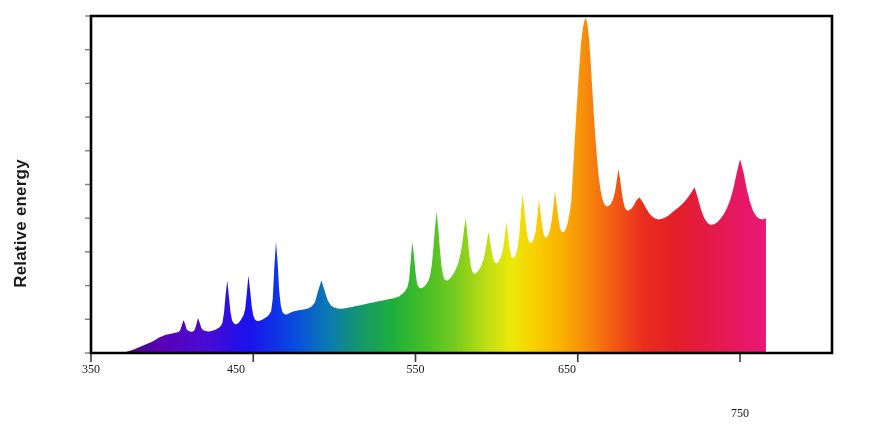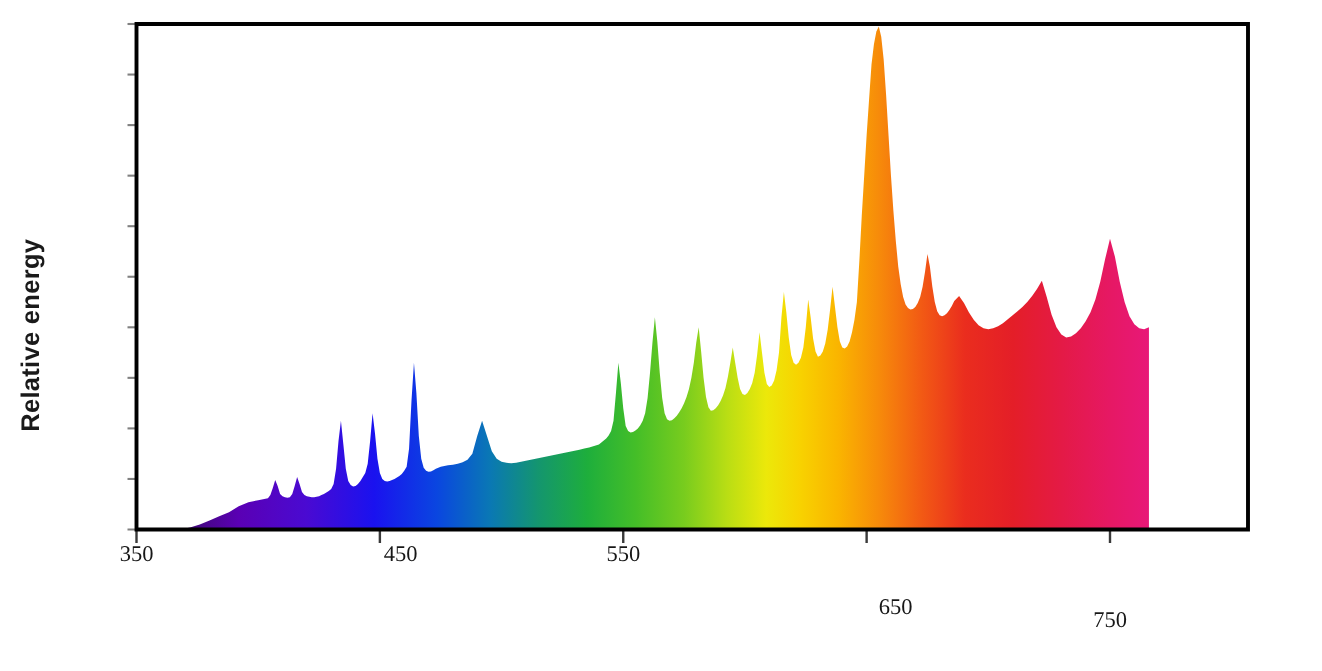--- a/index.html
+++ b/index.html
@@ -47,21 +47,21 @@
     width: 741px;
     text-align: center;
     font-size: 17px;
     font-weight: bold;
     color: #1a1a1a;
     letter-spacing: 0.2px;
   }
   .xtick-label {
     position: absolute;
     top: 362px;
-    font-size: 15px;
+    font-size: 12px;
     color: #171717;
     transform: translateX(-50%);
     font-family: "Liberation Serif", serif;
   }
   svg { display: block; }
 </style>
 </head>
 <body>
 
 <div id="figure">
@@ -122,19 +122,19 @@
     <path id="plot-frame" d="M 91 16 L 832 16 L 832 353 L 91 353 L 91 16 Z" fill="none" stroke="#000000" stroke-width="2.6"></path>
   </svg>
 
   <div class="ylabel">
     <span class="ylabel-inner">Relative energy</span>
   </div>
 
 
   <div id="xtick-labels">
       <div class="xtick-label" style="left: 91px;">350</div>
-      <div class="xtick-label" style="left: 267px;">450</div>
+      <div class="xtick-label" style="left: 236px;">450</div>
       <div class="xtick-label" style="left: 415.5px;">550</div>
-      <div class="xtick-label" style="left: 597px; margin-top: 35px;">650</div>
+      <div class="xtick-label" style="left: 567px;">650</div>
       <div class="xtick-label" style="left: 740px; margin-top: 44px;">750</div>
     </div>
 
 </div>
 
 </body></html>

